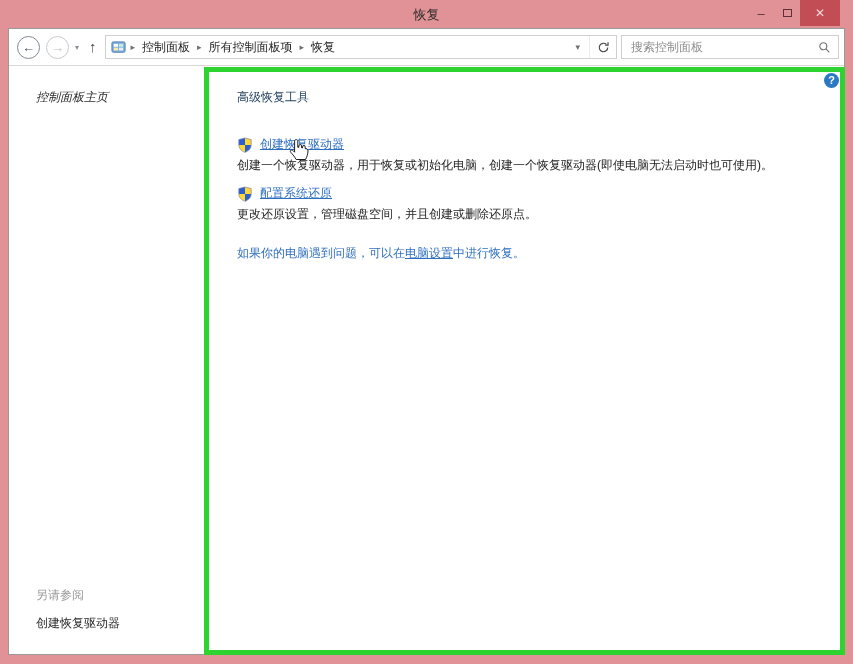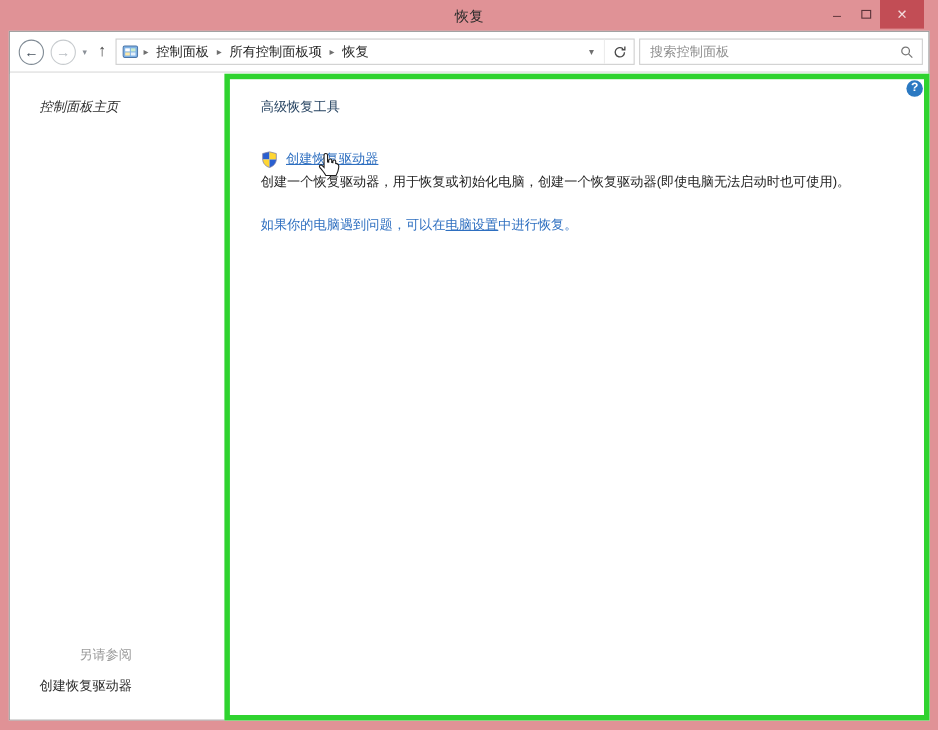--- a/index.html
+++ b/index.html
@@ -50,34 +50,34 @@
     flex:1; height:24px; border:1px solid #cfcfcf; background:#fff;
     display:flex; align-items:center; padding-left:5px; margin-right:4px; min-width:0;
   }
   .crumb { color:#1f1f1f; padding:0 2px; white-space:nowrap; }
   .crumb-sep { color:#6f6f6f; font-size:9px; padding:0 5px; }
   .addr-right { margin-left:auto; display:flex; align-items:center; height:100%; }
   .addr-caret { color:#6f6f6f; font-size:9px; padding:0 9px; }
   .refresh-btn { width:27px; height:100%; border-left:1px solid #ececec;
     display:flex; align-items:center; justify-content:center; }
   .search-box {
-    width:258px; height:24px; border:1px solid #cfcfcf; background:#fff;
+    width:218px; height:24px; border:1px solid #cfcfcf; background:#fff;
     display:flex; align-items:center; padding:0 7px; flex:0 0 auto;
   }
   .search-box input {
     flex:1; border:none; outline:none; font:inherit; font-size:12px;
     color:#444; background:transparent; min-width:0;
   }
   .search-box input::placeholder { color:#8e8e8e; opacity:1; }
 
   
   .sidebar { position:absolute; left:0; top:38px; bottom:0; width:196px; background:#fff; }
   .sidebar-home { position:absolute; left:27px; top:22px; color:#2b2b2b; cursor:pointer;font-style:italic; }
   .sidebar-bottom { position:absolute; left:27px; bottom:22px; }
-  .see-also { color:#9a9a9a; margin-bottom:11px;text-align:right; }
+  .see-also { color:#9a9a9a; margin-bottom:11px; }
   .file-history { color:#2b2b2b; cursor:pointer; }
 
   
   .green-box {
     position:absolute; left:204px; top:67px; width:641px; height:588px;
     border:5px solid #2fd32f; background:#fff; z-index:5;
   }
   .help-badge {
     position:absolute; top:1px; right:1px; width:15px; height:15px;
     border-radius:50%; background:#2b79c2; color:#fff;
@@ -197,20 +197,40 @@
               <rect x="8" y="8" width="8" height="8" fill="#2a5fd0"></rect>
           </g>
           <path d="M8 1 L14.2 2.6 V7.6 C14.2 11.6 11.4 14.2 8 15.3 C4.6 14.2 1.8 11.6 1.8 7.6 V2.6 Z" fill="none" stroke="#8080a8" stroke-width="0.7"></path>
         </svg>
         <span class="tool-link u">创建恢复驱动器</span>
       </div>
       <p class="tool-desc">创建一个恢复驱动器，用于恢复或初始化电脑，创建一个恢复驱动器(即使电脑无法启动时也可使用)。</p>
     </div>
 
 
+    <div class="tool">
+      <div class="tool-link-row">
+        <svg class="shield" width="16" height="16" viewBox="0 0 16 16">
+          <defs>
+              <clipPath id="sh2">
+                <path d="M8 1 L14.2 2.6 V7.6 C14.2 11.6 11.4 14.2 8 15.3 C4.6 14.2 1.8 11.6 1.8 7.6 V2.6 Z"></path>
+              </clipPath>
+            </defs>
+          <g clip-path="url(#sh2)">
+            <rect x="0" y="0" width="8" height="8" fill="#2a5fd0"></rect>
+              <rect x="8" y="0" width="8" height="8" fill="#ffd633"></rect>
+            <rect x="0" y="8" width="8" height="8" fill="#ffd633"></rect>
+              <rect x="8" y="8" width="8" height="8" fill="#2a5fd0"></rect>
+          </g>
+          <path d="M8 1 L14.2 2.6 V7.6 C14.2 11.6 11.4 14.2 8 15.3 C4.6 14.2 1.8 11.6 1.8 7.6 V2.6 Z" fill="none" stroke="#8080a8" stroke-width="0.7"></path>
+        </svg>
+        <span class="tool-link u">配置系统还原</span>
+      </div>
+      <p class="tool-desc">更改还原设置，管理磁盘空间，并且创建或删除还原点。</p>
+    </div>
 
     <div class="footer-line">
       <span>如果你的电脑遇到问题，可以在</span><span class="link-part">电脑设置</span><span>中进行恢复。</span>
     </div>
   </div>
 </div>
 
 <div class="cursor">
   <svg width="22" height="24" viewBox="0 0 22 24">
     <path d="M8.2 22.5 C7.4 21 6.2 19.4 5.1 18 4.4 17.1 3.3 16 2.7 15.2 2.2 14.5 2.3 13.7 2.9 13.2 3.5 12.8 4.4 12.9 5 13.5 L6.6 15.2 V4.1 C6.6 3.2 7.3 2.5 8.2 2.5 9.1 2.5 9.8 3.2 9.8 4.1 V10.3 L10.8 10.35 V8.9 C10.8 8.1 11.4 7.5 12.2 7.5 13 7.5 13.6 8.1 13.6 8.9 V10.8 L14.6 10.9 V9.8 C14.6 9.05 15.2 8.5 15.9 8.5 16.6 8.5 17.2 9.05 17.2 9.8 V11.6 L18.1 11.75 C19.3 12 20 12.7 20 14 20 15.2 19.6 17.3 19.2 18.6 18.8 19.9 18.1 21.4 17.5 22.5 Z" fill="#ffffff" stroke="#1d1d1d" stroke-width="1"></path>

